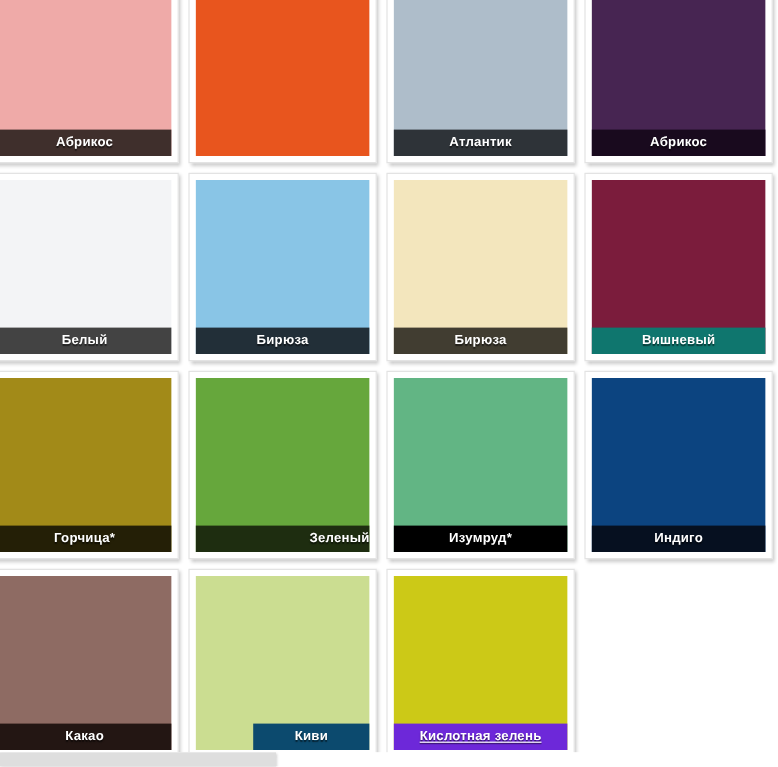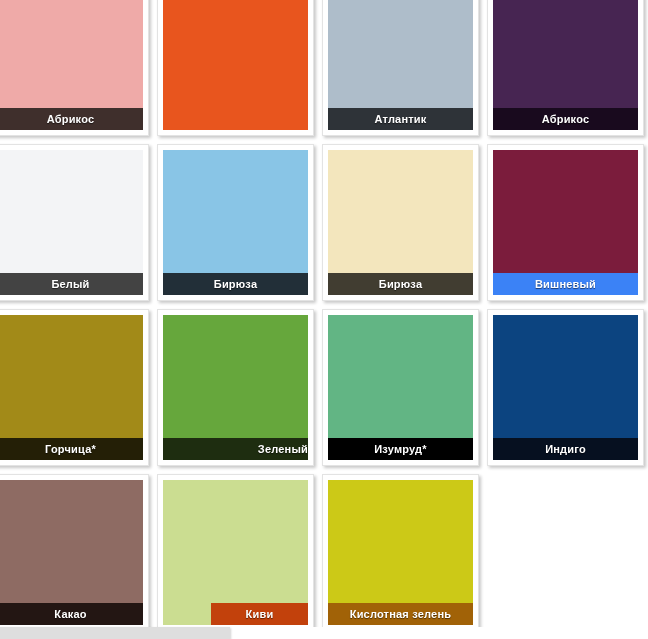--- a/index.html
+++ b/index.html
@@ -154,21 +154,21 @@
     <div class="swatch-card">
       <div class="swatch-inner">
         <div class="swatch-color" style="background:#f3e6bd;"></div>
         <div class="swatch-label" style="background: rgb(65, 61, 49);">Бирюза</div>
       </div>
     </div>
 
     <div class="swatch-card">
       <div class="swatch-inner">
         <div class="swatch-color" style="background:#7b1c3c;"></div>
-        <div class="swatch-label" style="background: #3b82f6;">Вишневый</div>
+        <div class="swatch-label" style="background: #0f766e;">Вишневый</div>
       </div>
     </div>
 
     <div class="swatch-card">
       <div class="swatch-inner">
         <div class="swatch-color" style="background:#a28a18;"></div>
         <div class="swatch-label" style="background: rgb(36, 31, 6);">Горчица*</div>
       </div>
     </div>
 
@@ -196,28 +196,28 @@
     <div class="swatch-card">
       <div class="swatch-inner">
         <div class="swatch-color" style="background:#8e6b63;"></div>
         <div class="swatch-label" style="background: rgb(35, 22, 19);">Какао</div>
       </div>
     </div>
 
     <div class="swatch-card">
       <div class="swatch-inner">
         <div class="swatch-color" style="background:#cbdd91;"></div>
-        <div class="swatch-label" style="background: #c2410c; margin-left: 48px;">Киви</div>
+        <div class="swatch-label" style="background: #0c4a6e; margin-left: 48px;">Киви</div>
       </div>
     </div>
 
     <div class="swatch-card">
       <div class="swatch-inner">
         <div class="swatch-color" style="background:#ccc917;"></div>
-        <div class="swatch-label" style="background: #a16207;">Кислотная зелень</div>
+        <div class="swatch-label" style="background: #6d28d9; text-decoration: underline;">Кислотная зелень</div>
       </div>
     </div>
 
 
   </div>
 
   <div id="h-scrollbar">
     <div id="h-scrollbar-track"></div>
     <div id="h-scrollbar-thumb" style="width: 230px;"></div>
   </div>

